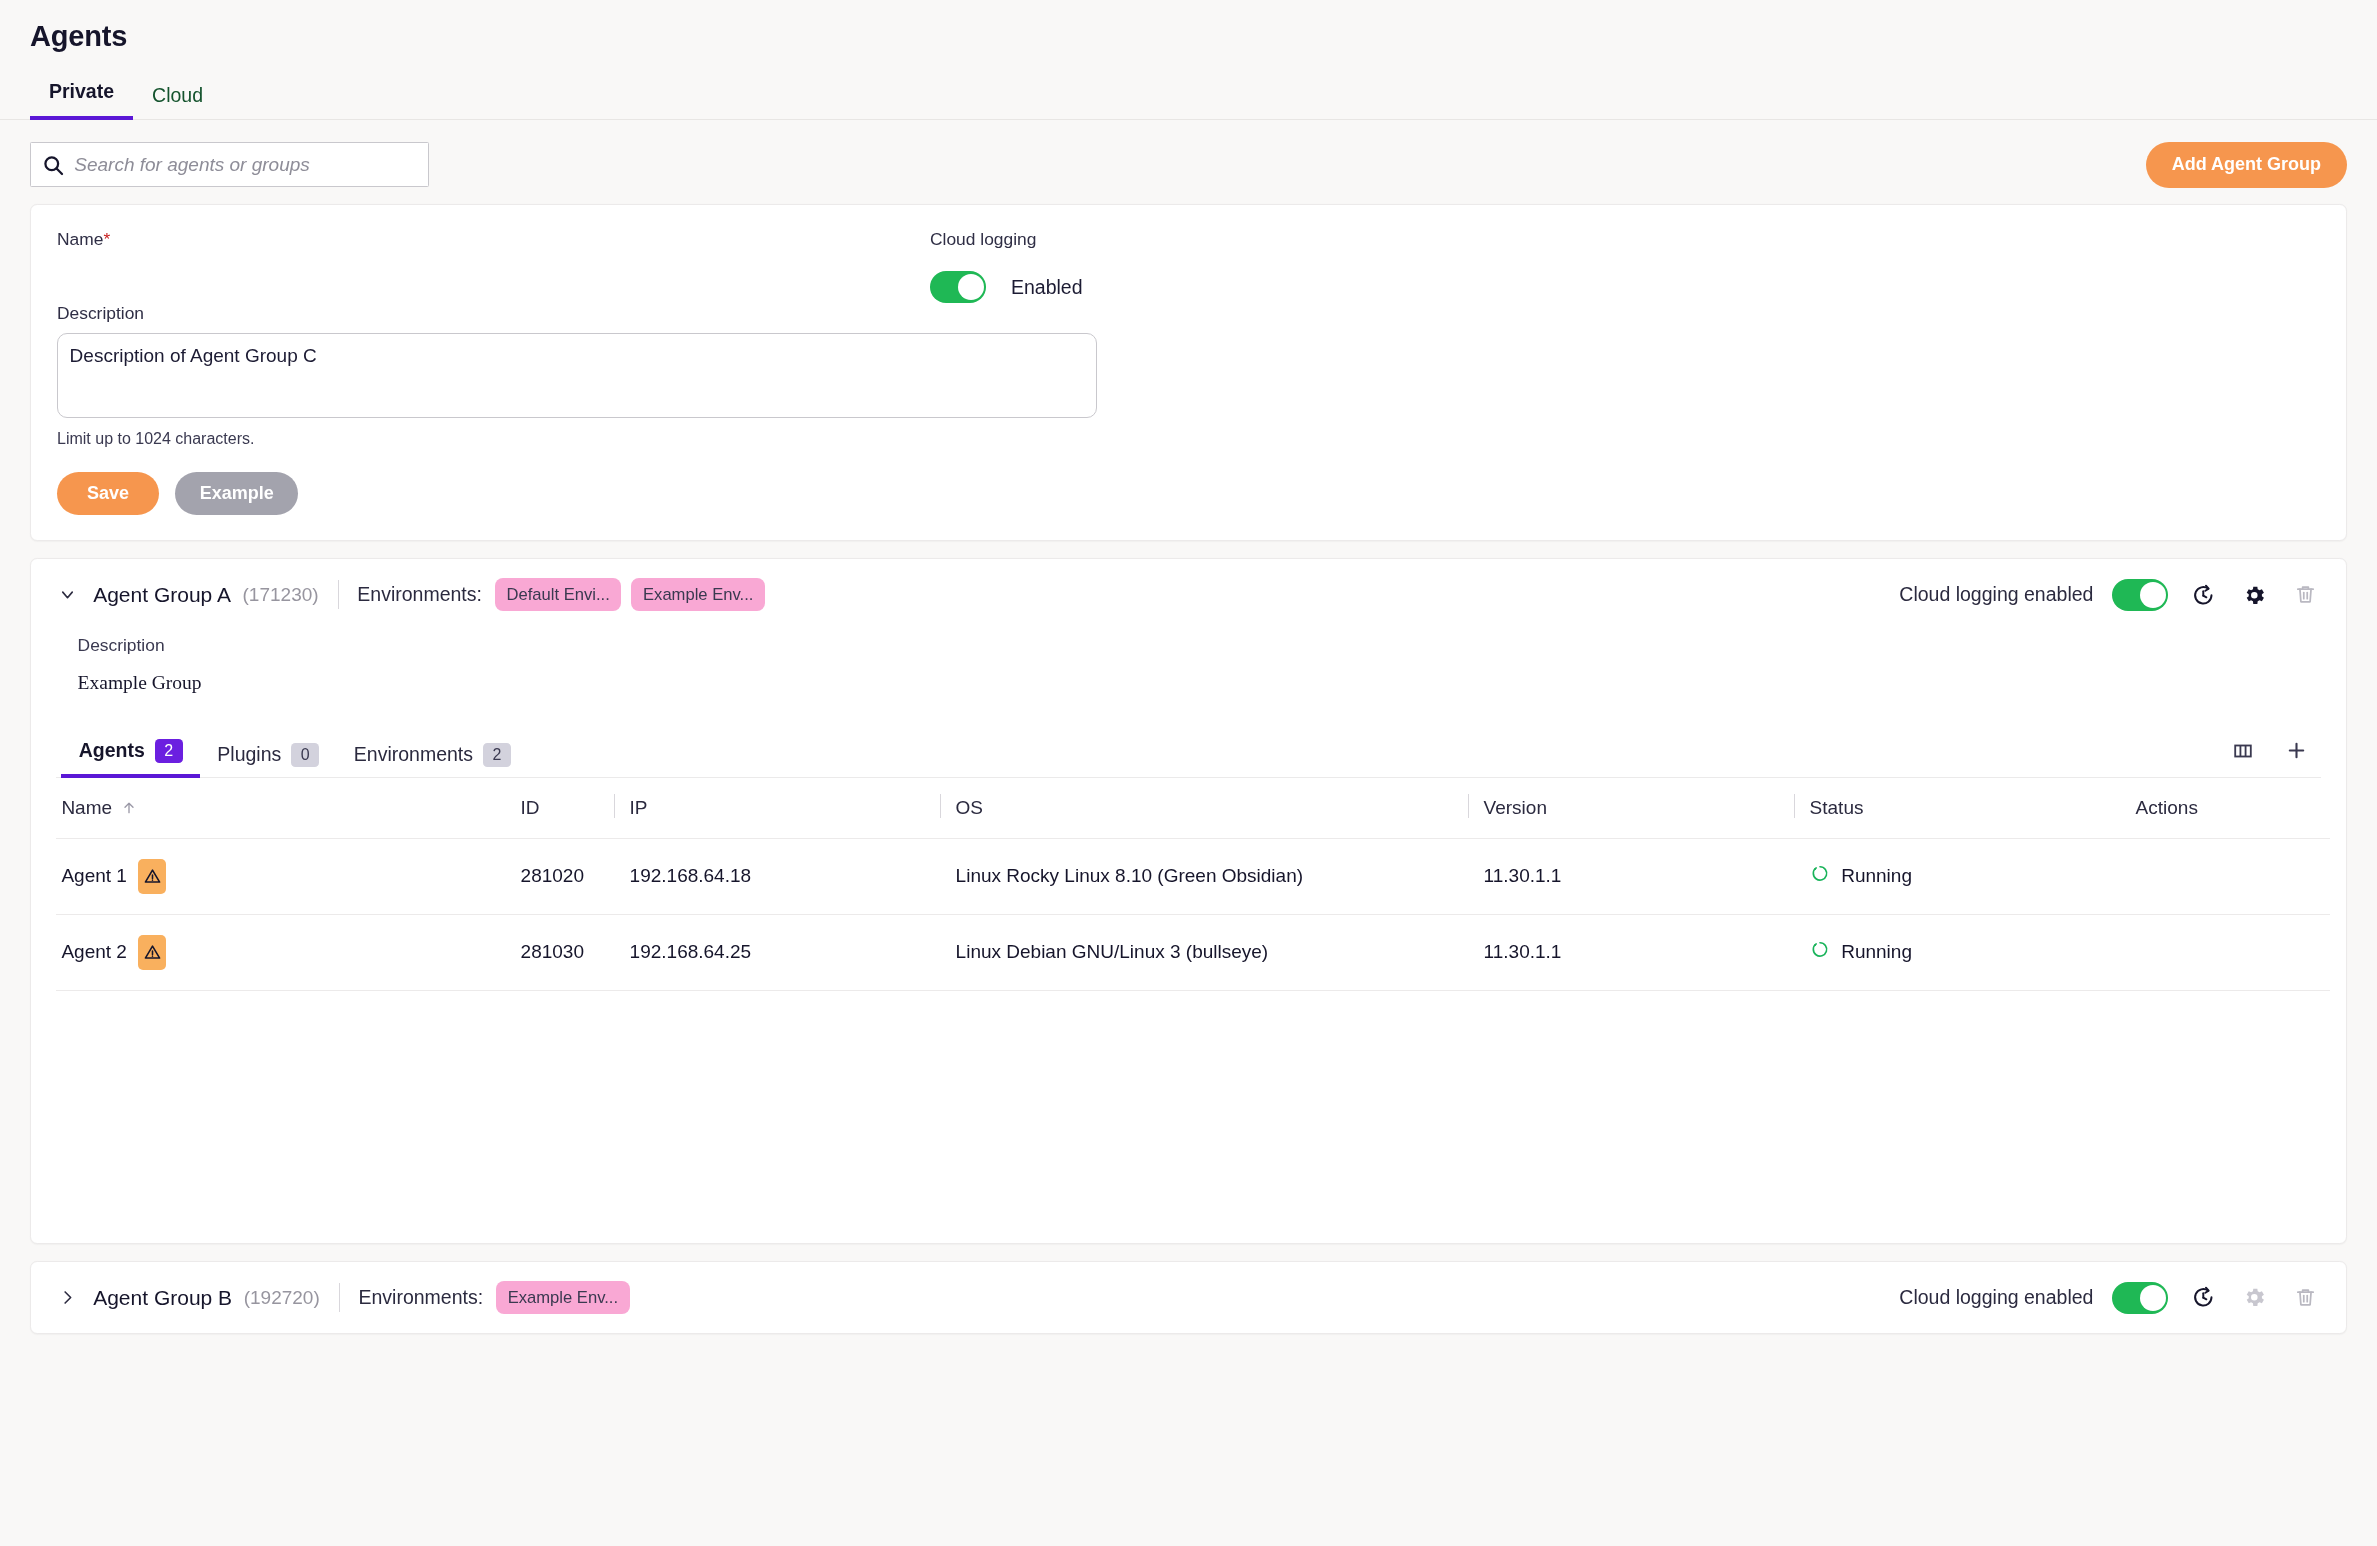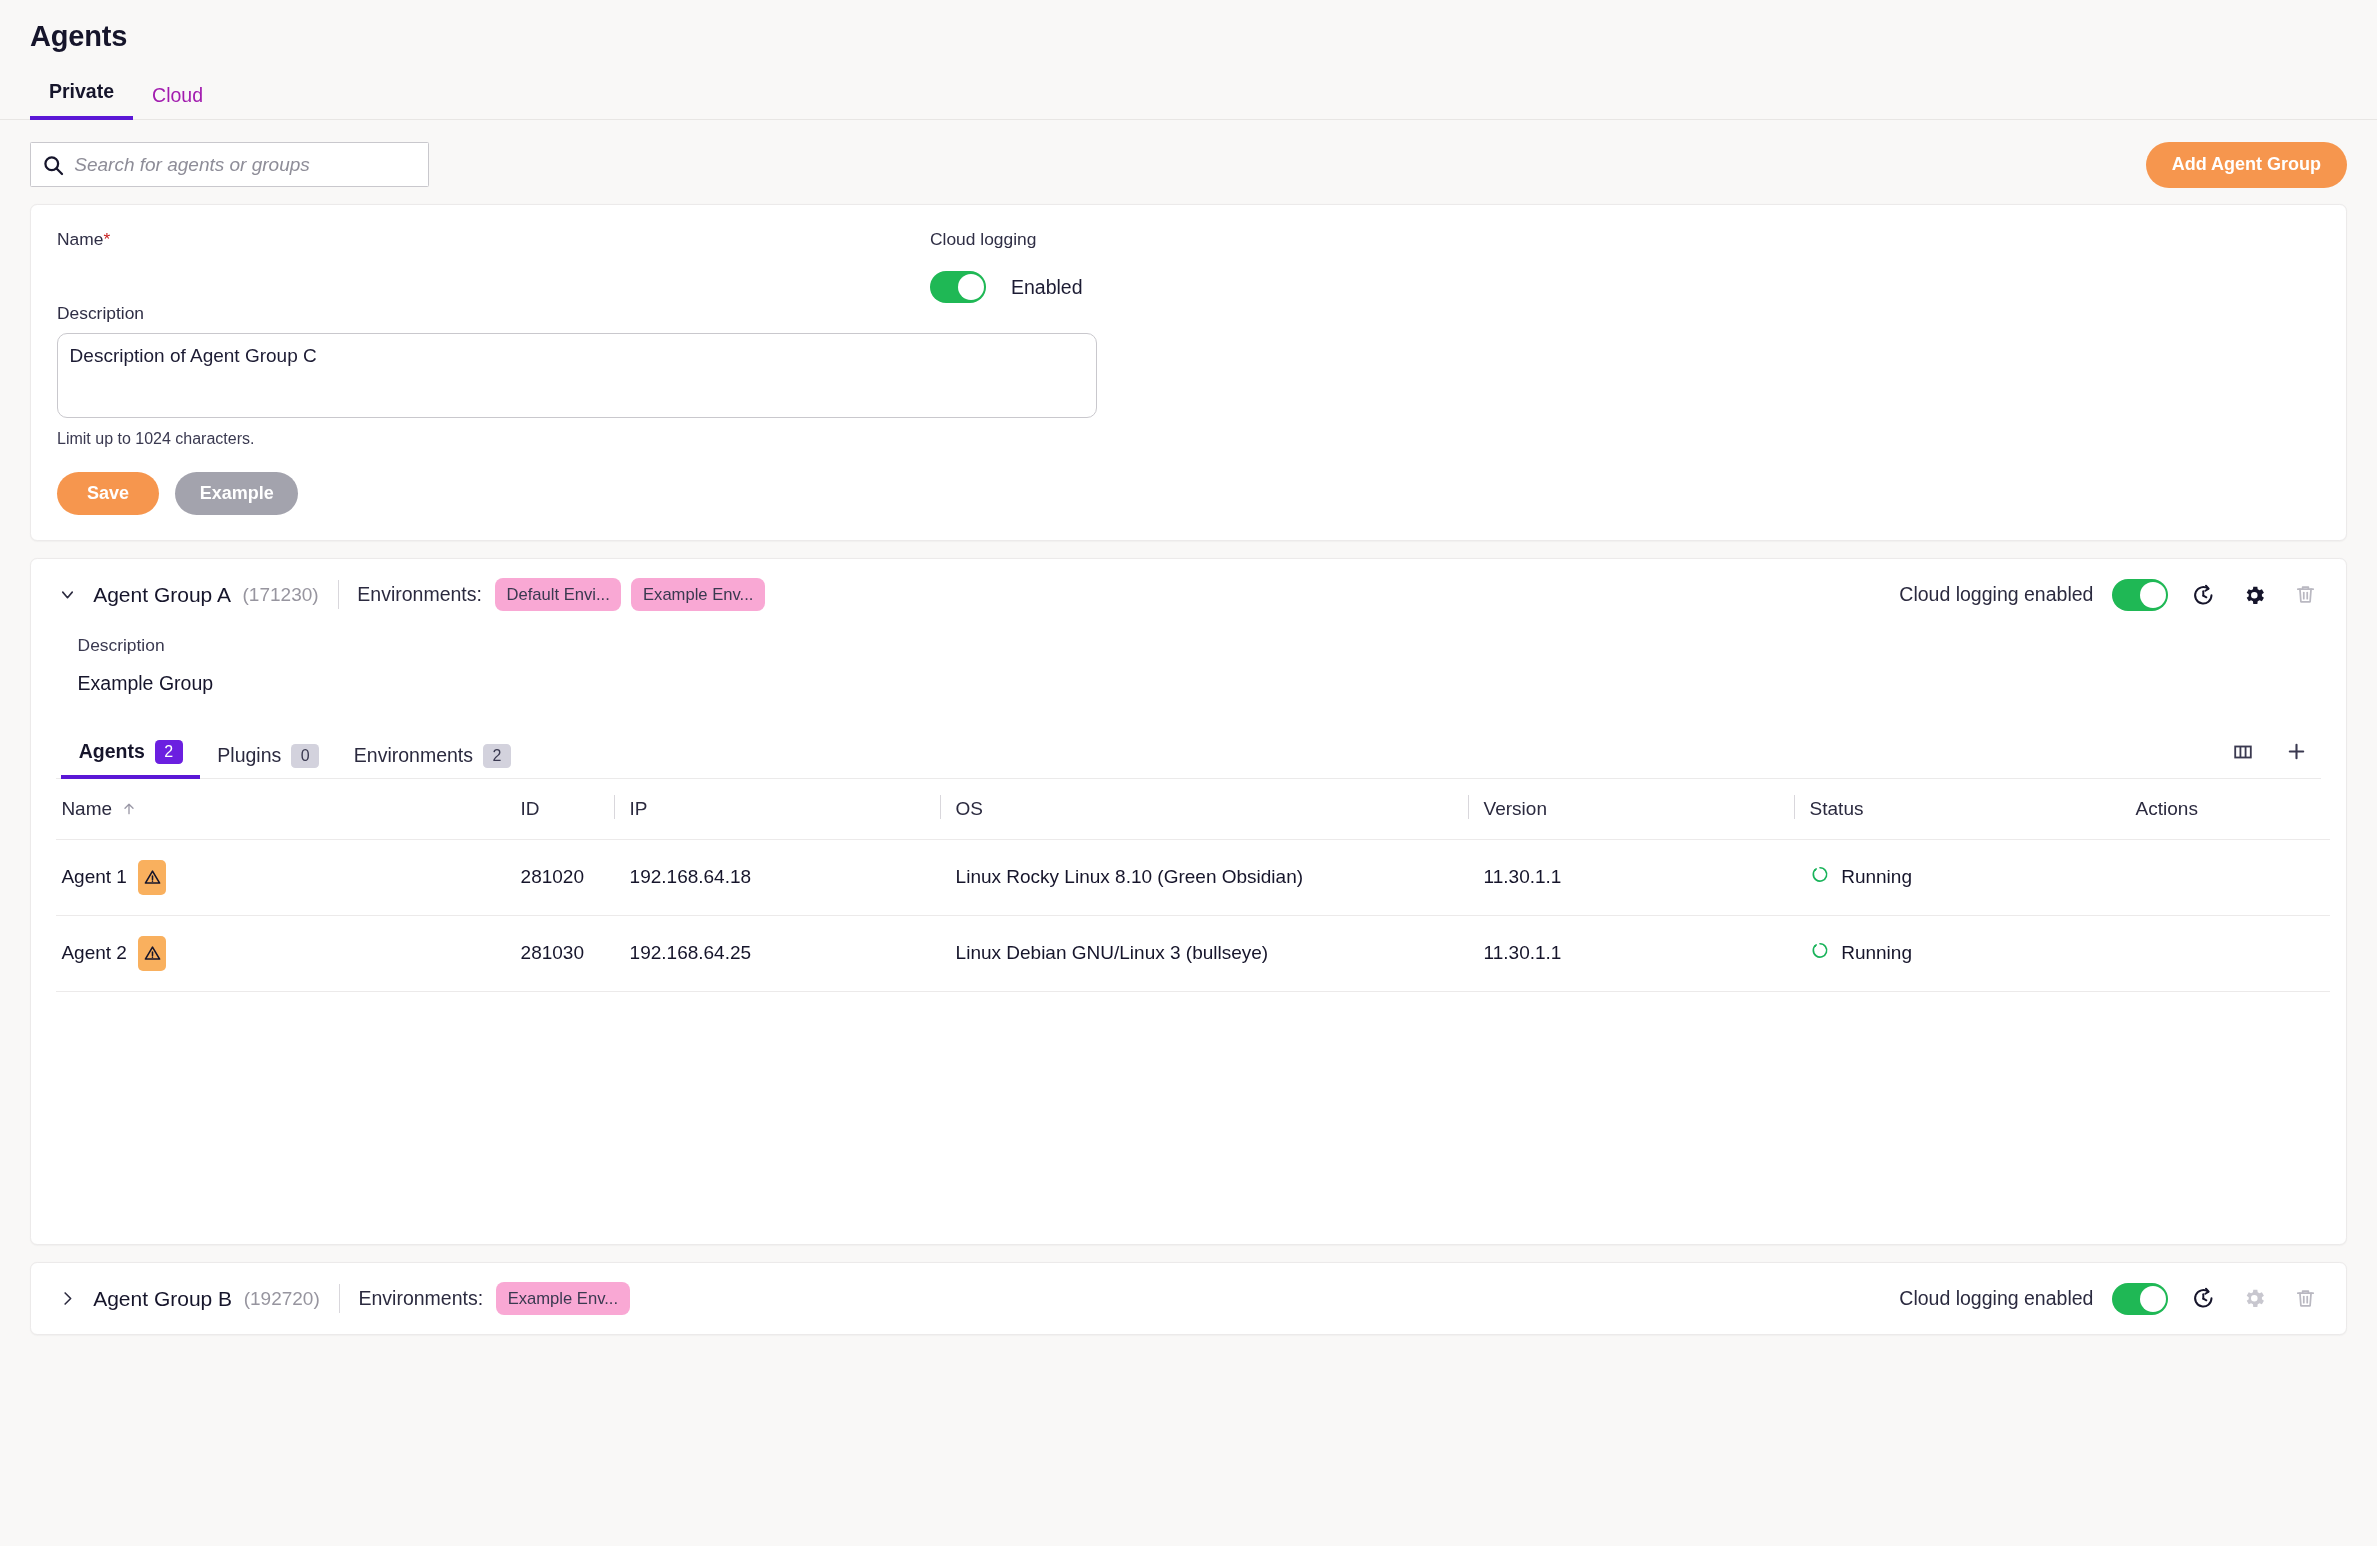--- a/index.html
+++ b/index.html
@@ -28,21 +28,21 @@
     align-items: flex-end;
     gap: 0;
     padding: 0 0 0 30px;
     margin-top: 26px;
     border-bottom: 1.4px solid #e8e6e4;
     position: relative;
   }
   .top-tab {
     font-size: 19.5px;
     padding: 0 19px 13px 19px;
-    color: #a21caf;
+    color: #14532d;
     cursor: pointer;
     position: relative;
     top: 1.4px;
     background: transparent;
     border: none;
     font-family: inherit;
   }
   .top-tab.active {
     font-weight: 700;
     color: #16152b;
@@ -214,21 +214,21 @@
   .icon-btn {
     width: 32px; height: 32px;
     display: flex; align-items: center; justify-content: center;
     cursor: pointer; background: none; border: none; padding: 0;
   }
   .icon-btn.disabled { cursor: default; opacity: 1; }
 
   
   .group-body { padding: 0 24.6px 0 24.6px; }
   .desc-label { font-size: 17.4px; color: #3a3950; margin: 4.3px 0 0 22px; }
-  .desc-value { font-size: 19.5px; color: #16152b; margin: 16px 0 0 22px; }
+  .desc-value { font-size: 19.5px; color: #16152b; margin: 16px 0 0 22px; font-family: Liberation Serif, serif; }
 
   
   .inner-tabs-wrap {
     display: flex;
     align-items: flex-end;
     justify-content: space-between;
     margin-top: 41px;
     border-bottom: 1.4px solid #ebeaea;
   }
   .inner-tabs { display: flex; align-items: flex-end; padding-left: 5.8px; }

